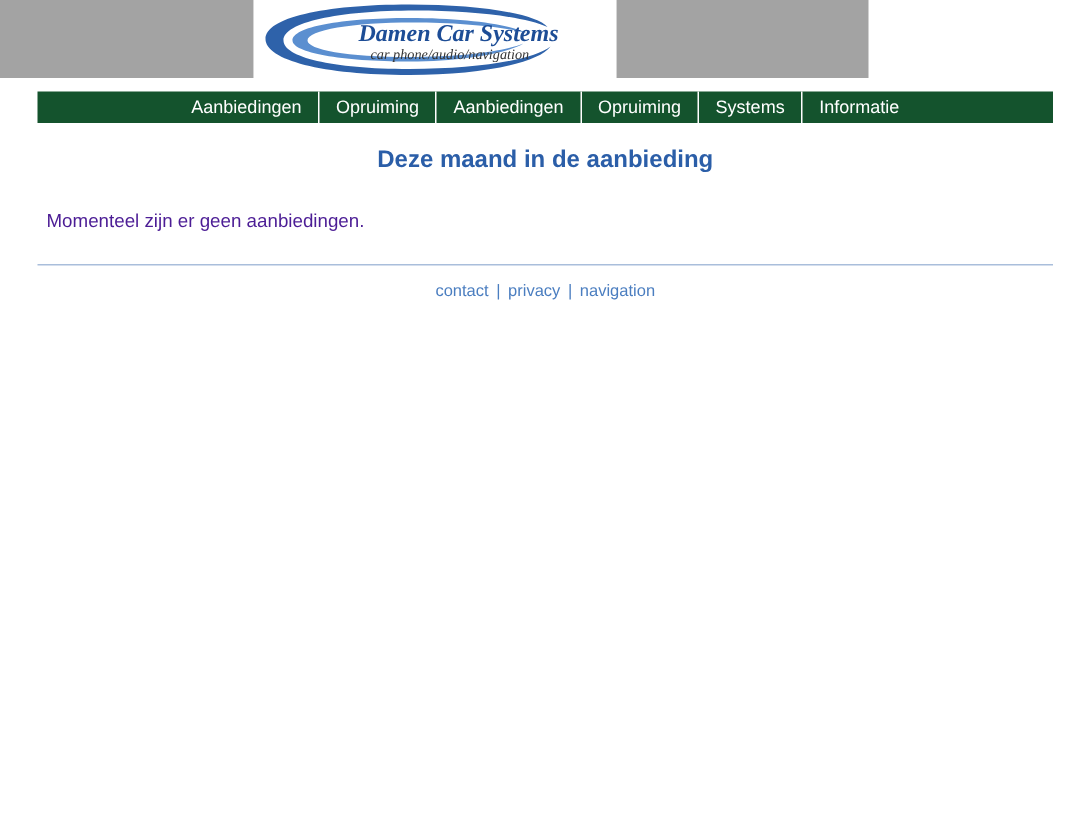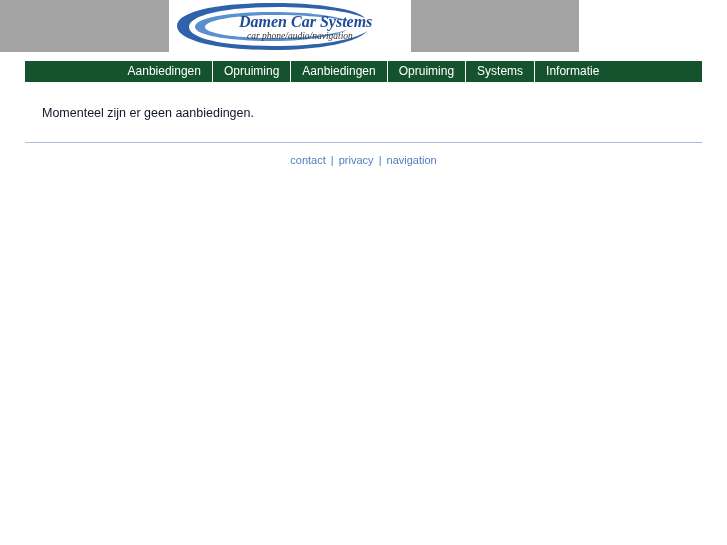--- a/index.html
+++ b/index.html
@@ -82,22 +82,22 @@
   .page-title {
     text-align: center;
     color: #2b5ea8;
     font-size: 16px;
     font-weight: bold;
     margin-top: 16px;
     margin-bottom: 0;
   }
   .body-text {
     margin-top: 24px;
-    margin-left: 17px;
-    color: #0f172a;
+    margin-left: 6px;
+    color: #4c1d95;
     font-size: 12.5px;
   }
   .divider {
     margin-top: 22px;
     width: 677px;
     height: 1px;
     background: #a9bedb;
   }
   .footer {
     margin-top: 11px;
@@ -148,20 +148,21 @@
       <div class="nav-sep"></div>
       <a class="nav-item" href="#">Opruiming</a>
       <div class="nav-sep"></div>
       <a class="nav-item" href="#">Systems</a>
       <div class="nav-sep"></div>
       <a class="nav-item" href="#">Informatie</a>
     </div>
   </div>
 
   <div class="content">
+    <h1 class="page-title">Deze maand in de aanbieding</h1>
     <div class="body-text">Momenteel zijn er geen aanbiedingen.</div>
     <div class="divider"></div>
     <div class="footer">
       <a href="#">contact</a>
       <span class="sep">|</span>
       <a href="#">privacy</a>
       <span class="sep">|</span>
       <a href="#">navigation</a>
     </div>
   </div>

